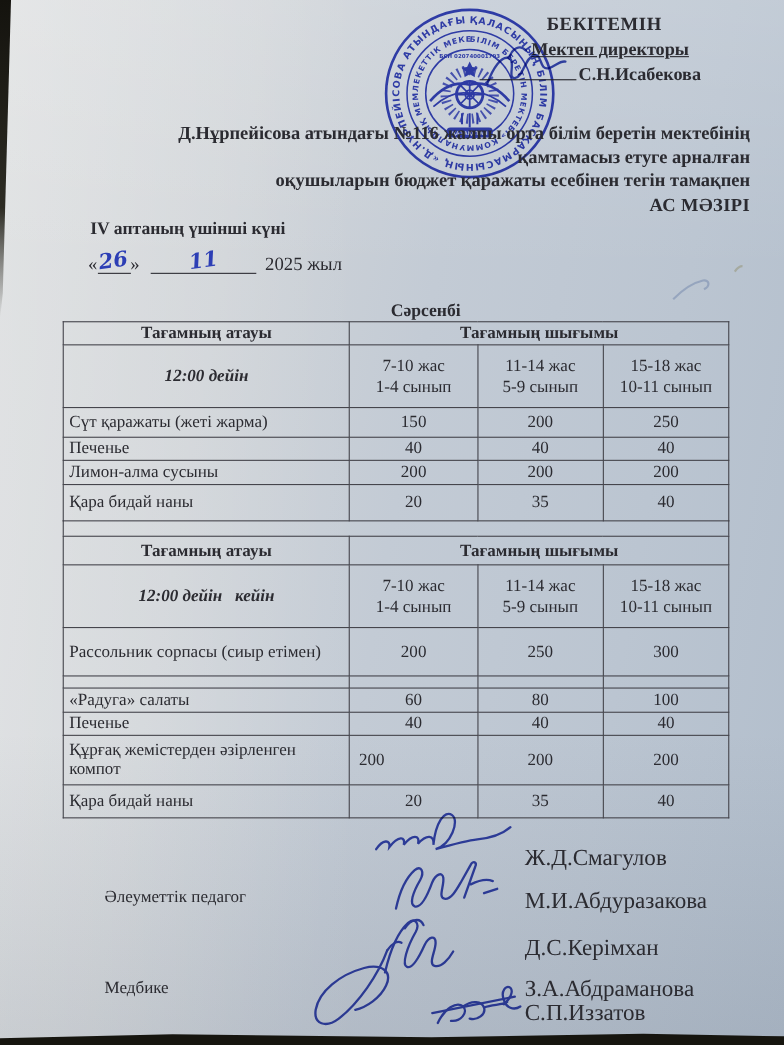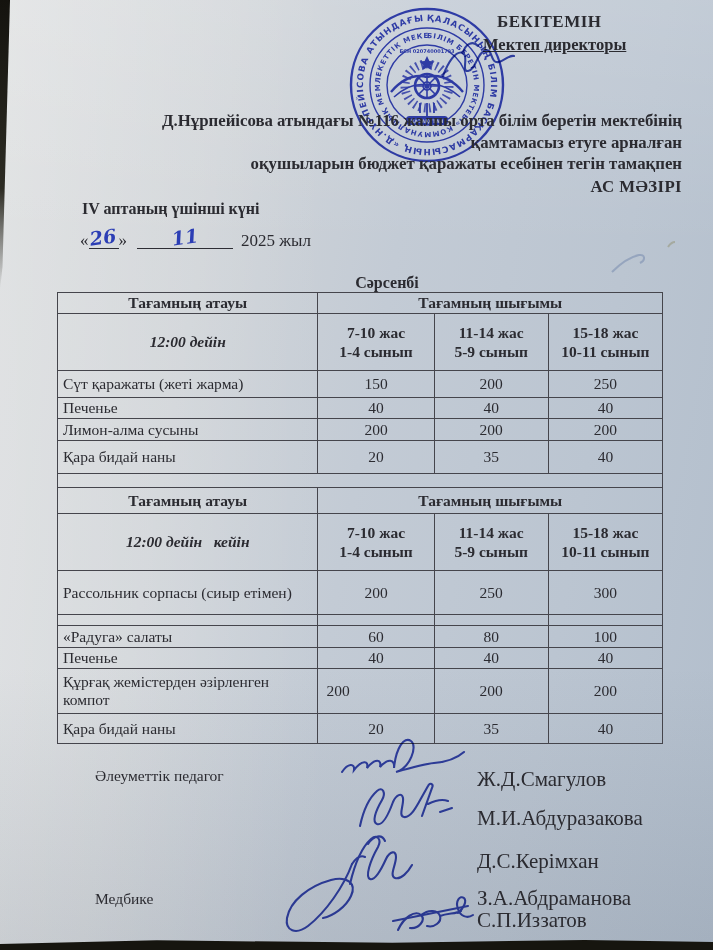--- a/index.html
+++ b/index.html
@@ -36,21 +36,21 @@
   .day-slot{display:inline-block;width:30px;border-bottom:1.7px solid #2d2d34;text-align:center;position:relative;height:20px;}
   .month-slot{display:inline-block;width:96px;border-bottom:1.7px solid #2d2d34;text-align:center;height:20px;margin:0 8px 0 10px;}
   .hand{color:#2c3eb5;font-style:italic;font-weight:bold;font-size:19px;
     display:inline-block;transform:rotate(-8deg) translateY(-2px);font-family:"DejaVu Serif",serif;}
 
   .day-name{position:absolute;left:57px;top:274px;width:660px;text-align:center;font-weight:bold;font-size:16px;}
 
   table.menu{position:absolute;left:57px;border-collapse:collapse;table-layout:fixed;width:606px;font-size:15.5px;}
   table.menu td{border:1.2px solid #45454c;padding:0 2px;overflow:hidden;}
   table.menu .hdr{font-weight:bold;text-align:center;}
-  table.menu .agecell{font-weight:bold;text-align:center;line-height:19px;}
+  table.menu .agecell{font-weight:normal;text-align:center;line-height:19px;}
   table.menu .num{text-align:center;}
   table.menu .dish{padding-left:5px;}
   .t1{top:292px;}
   .t2{top:487px;}
   .time{white-space:pre;font-style:italic;}
   tr.rh21{height:21px;} tr.rh26{height:26px;} tr.rh27{height:27px;} tr.rh22{height:22px;}
   tr.rh31{height:44px;} tr.rh33{height:33px;} tr.rh30{height:30px;} tr.rh45{height:45px;margin-top:15px;}
   tr.rh57{height:57px;} tr.rh11{height:11px;}
   .t2 tr.row-compote td.left-num{text-align:left;padding-left:8px;}
   .table-gap{position:absolute;left:57px;top:473px;width:606px;height:14px;
@@ -97,20 +97,23 @@
       <path d="M47,97 C58,87 69,83 80,85 M113,97 C102,87 91,83 80,85" fill="none" stroke="#2b3abd" stroke-width="1.6"></path>
       <path d="M80,56 l2.4,5 5.2,.5 -3.9,3.6 1.1,5.1 -4.8,-2.6 -4.8,2.6 1.1,-5.1 -3.9,-3.6 5.2,-.5 z" fill="#2b3abd"></path>
       <path d="M73,103 v10 M80,103 v13 M87,103 v10" stroke="#2b3abd" stroke-width="1.8"></path>
       <rect x="59" y="116" width="42" height="9" rx="3.5" fill="#2b3abd"></rect>
       <text x="80" y="123" text-anchor="middle" font-family="DejaVu Sans, sans-serif" font-size="4.8" font-weight="bold" fill="#e7ebf8">ҚАЗАҚСТАН</text>
     </g>
   </svg>
 
   <div class="approve approve-label" style="position:absolute;left:497px;top:12px;">БЕКІТЕМІН</div>
   <div class="approve approve-role" style="position:absolute;left:483px;top:35px;text-decoration:underline;">Мектеп директоры</div>
+  <div class="approve approve-name-row" style="position:absolute;left:436px;top:58px;">
+    <span class="sig-underline"></span><span>С.Н.Исабекова</span>
+  </div>
 
   <div class="title-block">
     <div>Д.Нұрпейісова атындағы №116 жалпы орта білім беретін мектебінің</div>
     <div>қамтамасыз етуге арналған</div>
     <div>оқушыларын бюджет қаражаты есебінен тегін тамақпен</div>
     <div class="menu-title">АС МӘЗІРІ</div>
   </div>
 
   <div class="week-label">IV аптаның үшінші күні</div>
 
@@ -237,21 +240,21 @@
       <td class="dish">Қара бидай наны</td>
       <td class="num">20</td>
       <td class="num">35</td>
       <td class="num">40</td>
     </tr>
   </tbody>
     </table>
 
   <div class="sig-name" style="top:767px;">Ж.Д.Смагулов</div>
 
-  <div class="sig-row-label" style="top:766px;">Әлеуметтік педагог</div>
+  <div class="sig-row-label" style="top:806px;">Әлеуметтік педагог</div>
   <div class="sig-name" style="top:806px;">М.И.Абдуразакова</div>
 
   <div class="sig-name" style="top:849px;">Д.С.Керімхан</div>
 
   <div class="sig-row-label" style="top:889px;">Медбике</div>
   <div class="sig-name" style="top:886px;text-align:center;">З.А.Абдраманова</div>
   <div class="sig-name" style="top:908px;">С.П.Иззатов</div>
 
   <svg class="ink-overlay" width="713" height="950" viewBox="0 0 713 950">
     <g fill="none" stroke="#2c3eb5" stroke-width="2.1" stroke-linecap="round" opacity=".92">

